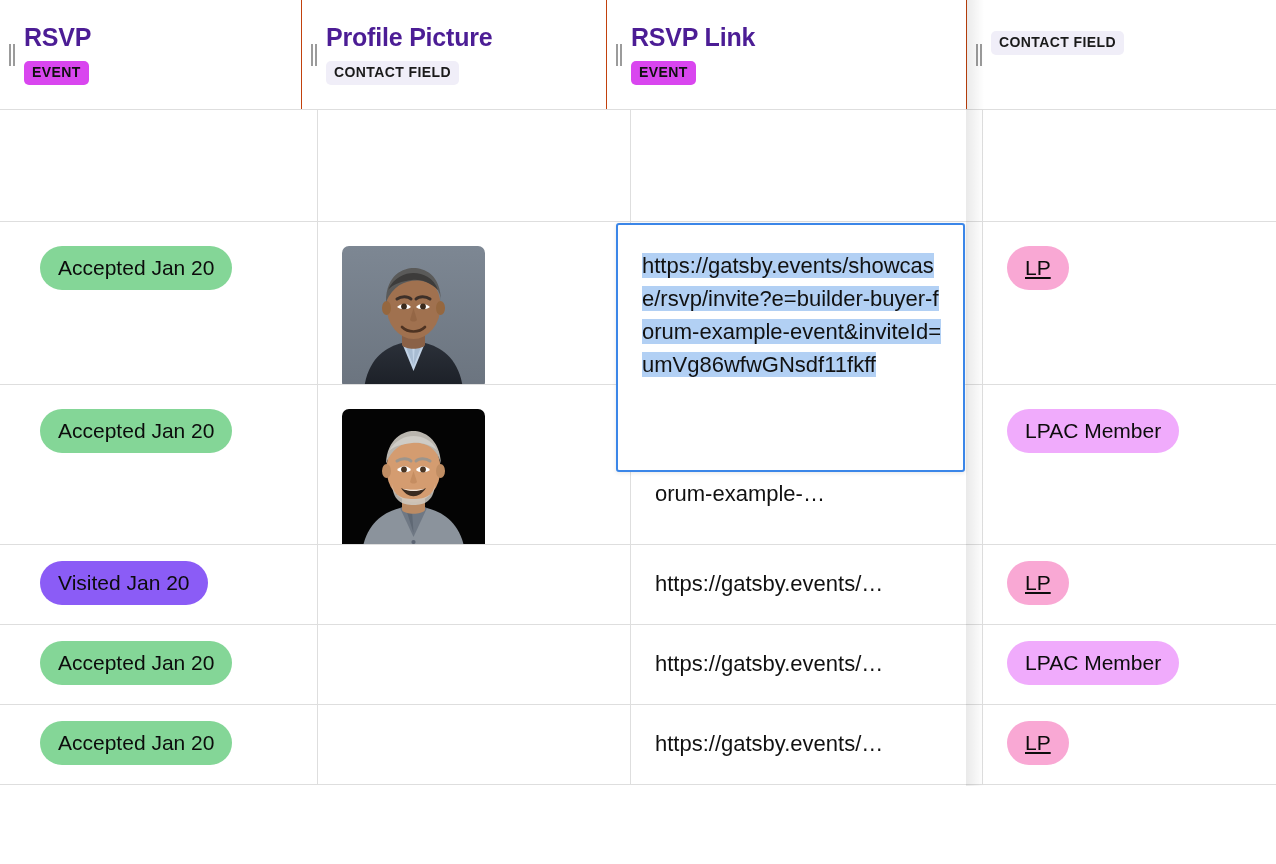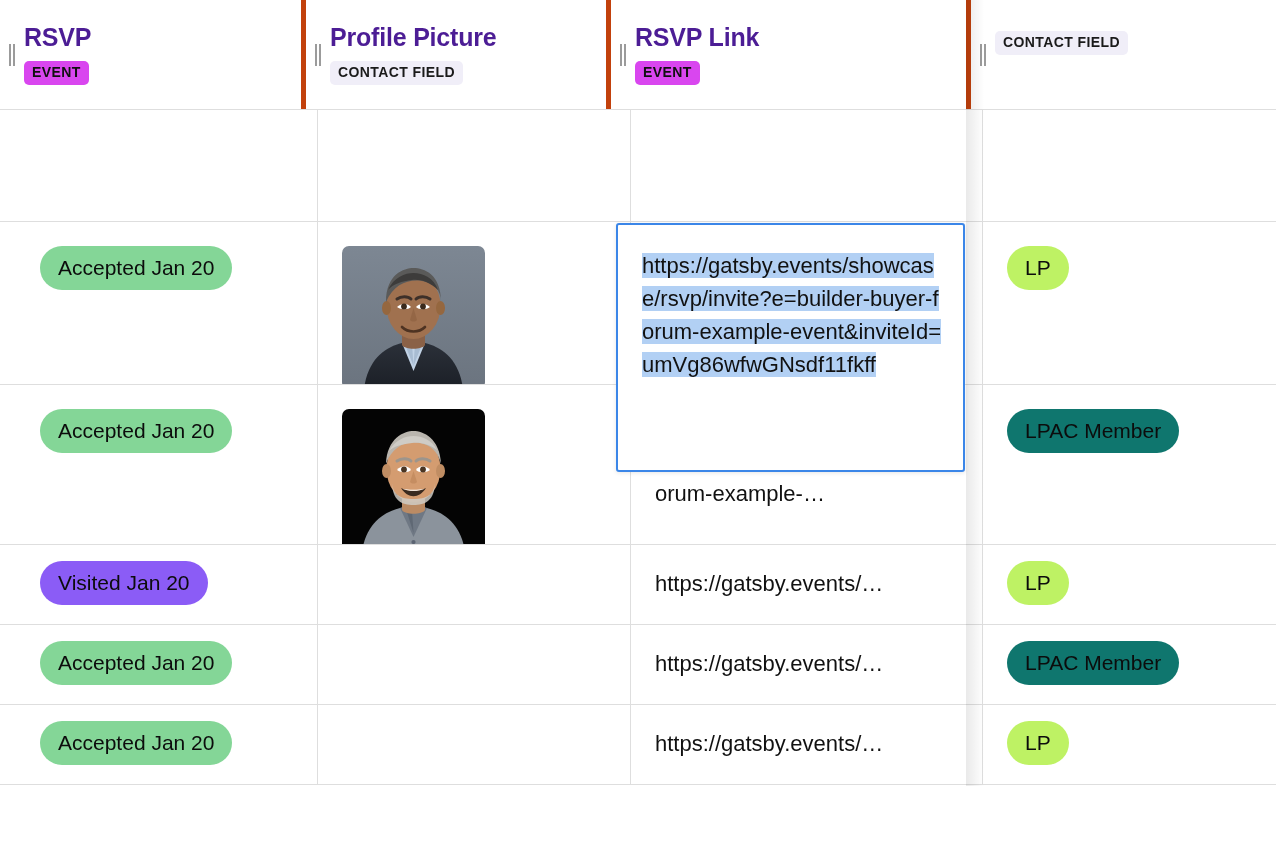--- a/index.html
+++ b/index.html
@@ -36,21 +36,21 @@
     box-sizing: border-box;
   }
   .hcell {
     position: absolute;
     top: 0;
     height: 109px;
     box-sizing: border-box;
     padding: 22px 0 0 24px;
     background: #fff;
   }
-  .hcell.divided { border-left: 5px solid #c2410c; }
+  .hcell.divided { border-left: 1px solid #c2410c; }
 
   .drag-handle {
     position: absolute;
     left: 9px;
     top: 44px;
     width: 7px;
     height: 22px;
     cursor: grab;
   }
   .drag-handle i {
@@ -113,22 +113,22 @@
     padding: 10px 18px 11px 18px;
     border-radius: 999px;
     font-size: 21px;
     line-height: 23px;
     font-weight: 400;
     color: #0c0c0c;
     white-space: nowrap;
   }
   .pill.green  { background: #84d697; }
   .pill.yellow { background: #8b5cf6; }
-  .pill.pink   { background: #bef264; }
-  .pill.cream  { background: #0f766e; }
+  .pill.pink   { background: #f9a8d4; text-decoration: underline; }
+  .pill.cream  { background: #f0abfc; }
 
   
   .avatar {
     width: 143px;
     height: 143px;
     border-radius: 7px;
     overflow: hidden;
     position: relative;
     display: block;
   }

